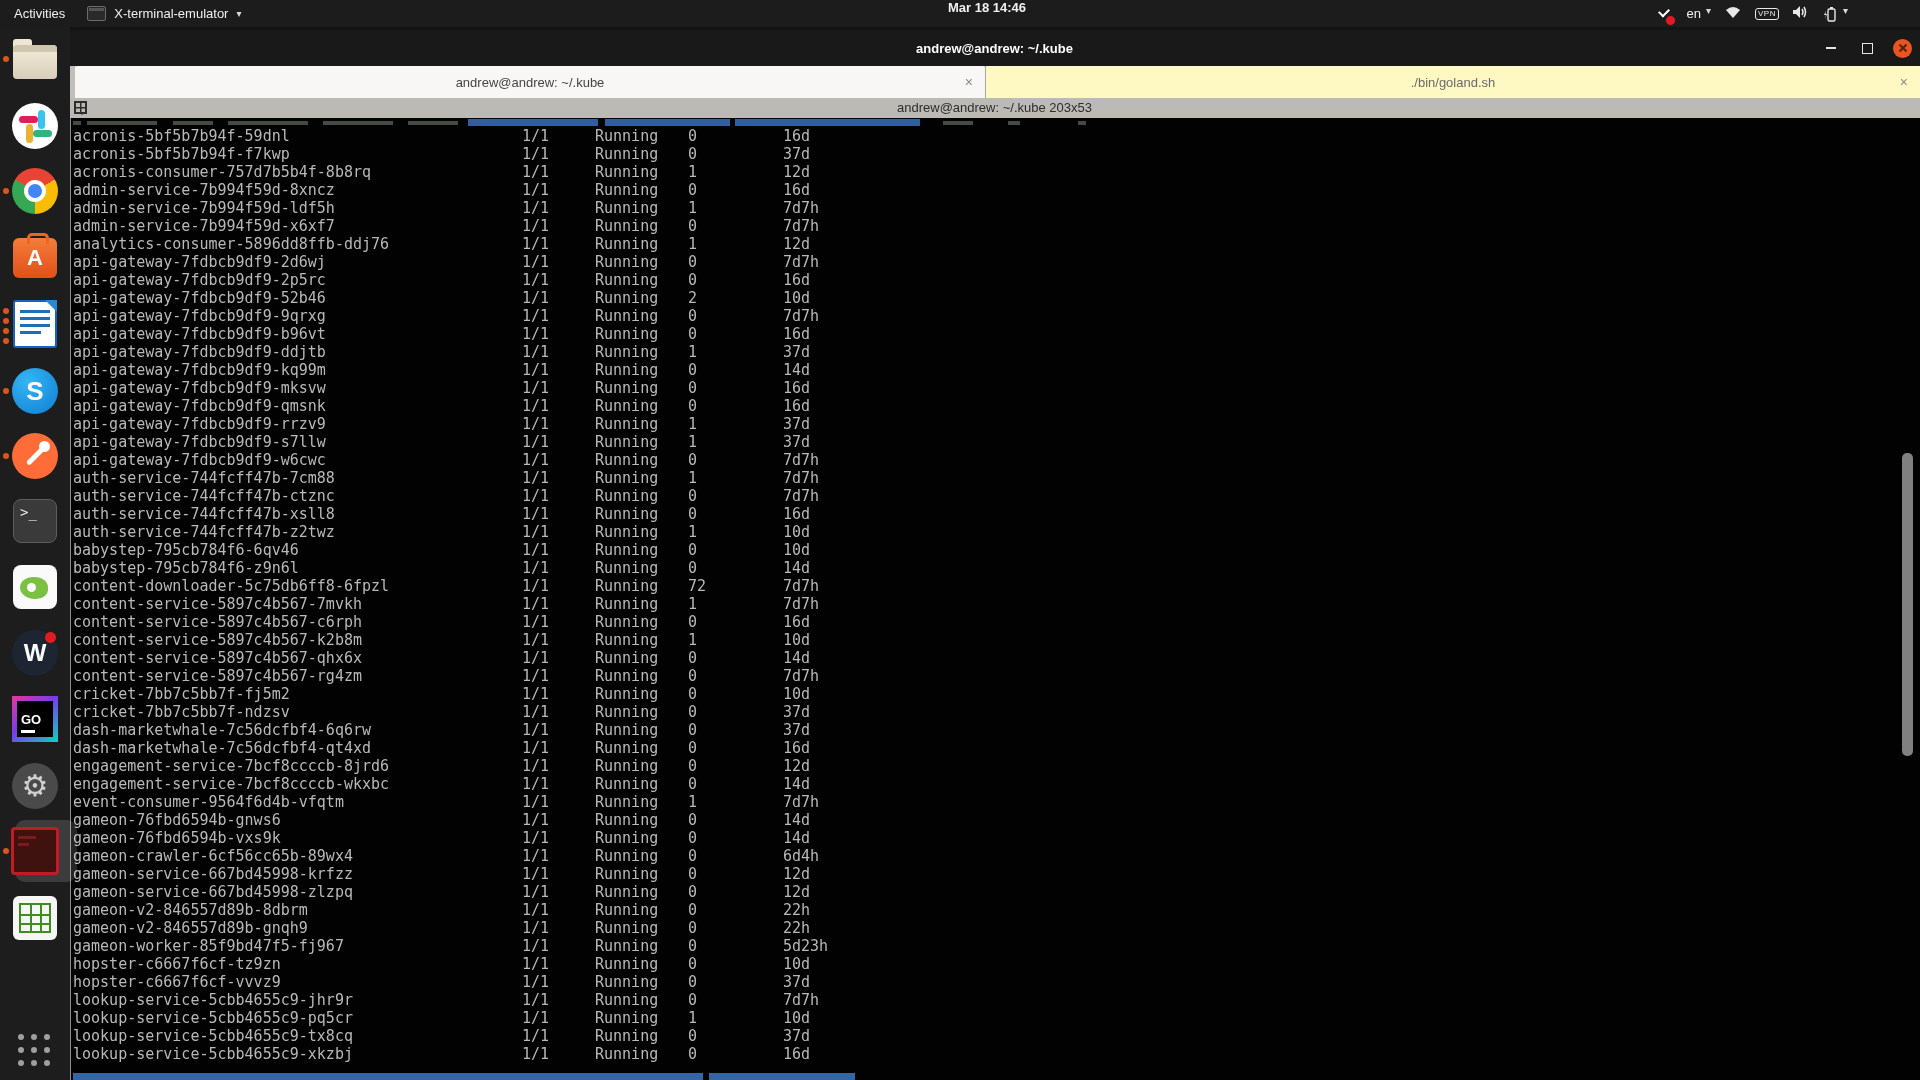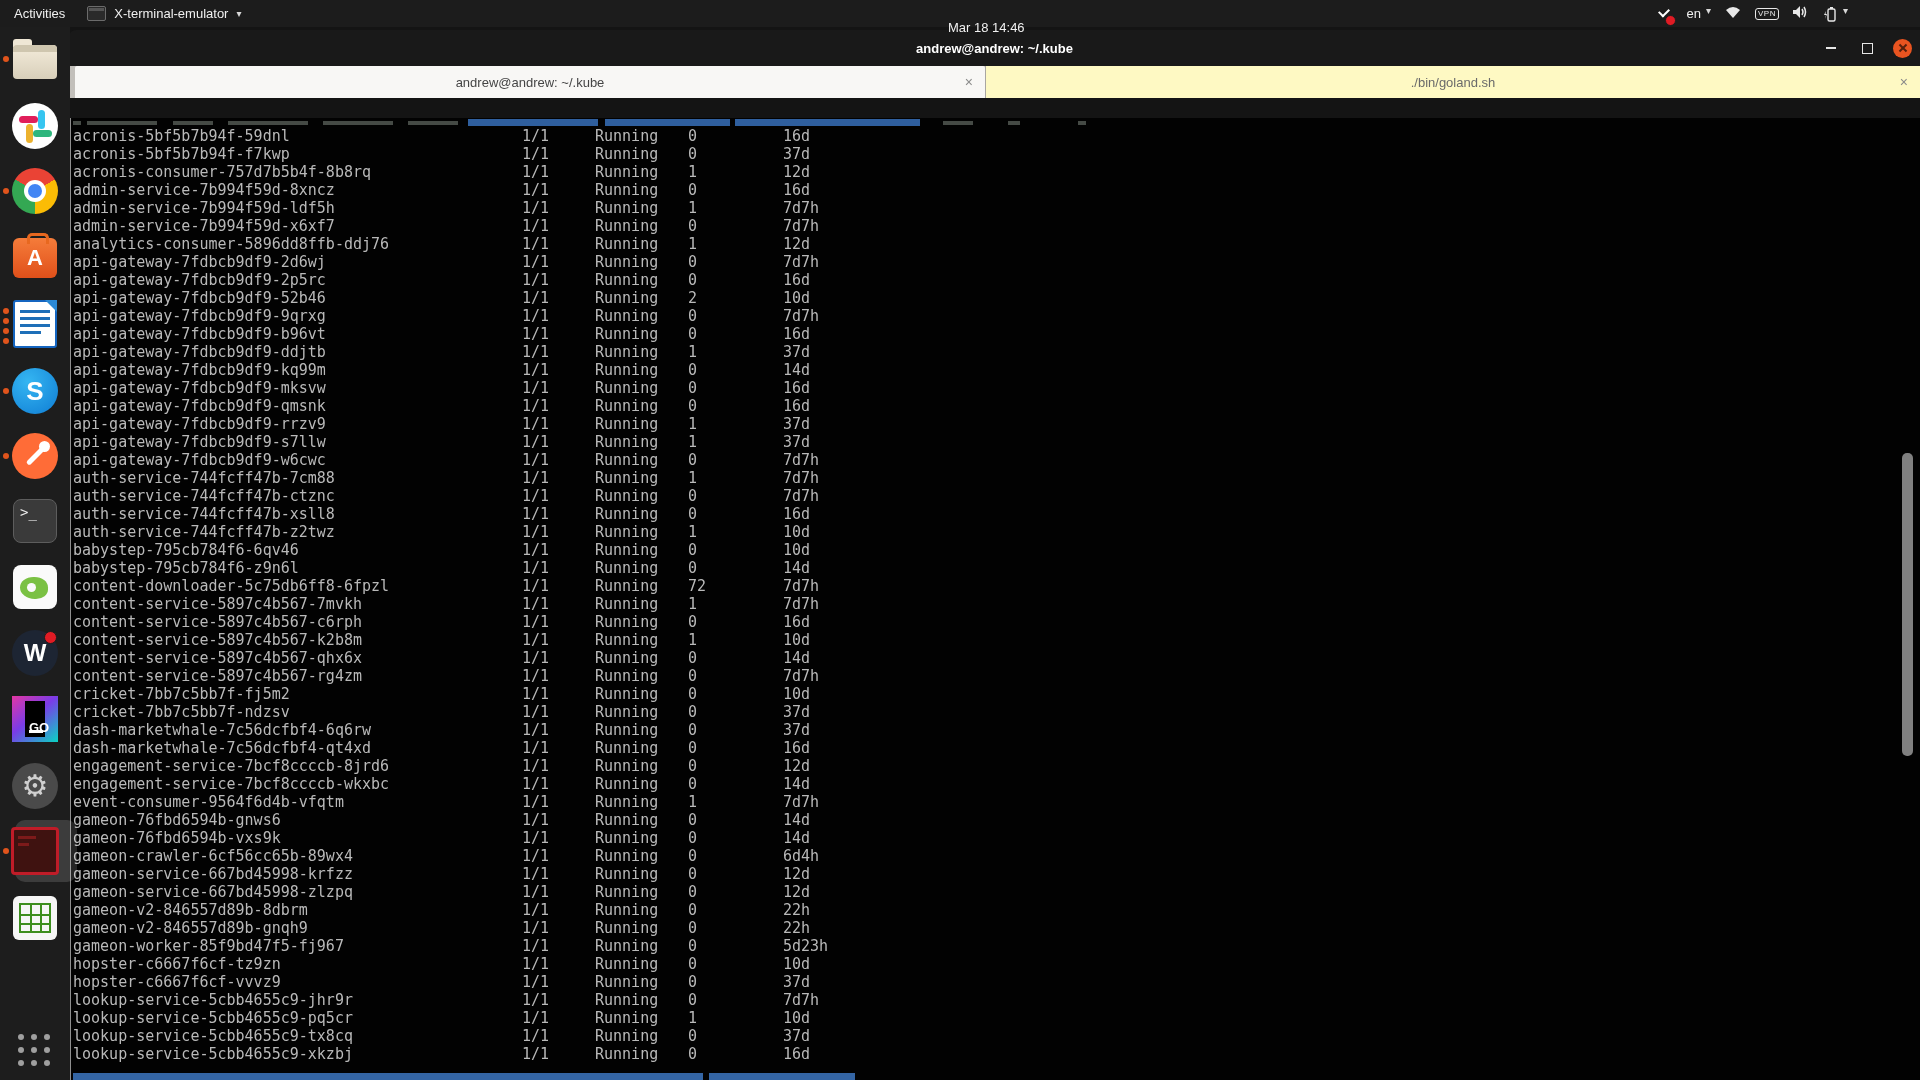--- a/index.html
+++ b/index.html
@@ -7,21 +7,21 @@
        font-family:"Liberation Sans",sans-serif;position:relative}
 
   
   .topbar{position:absolute;left:0;top:0;width:1920px;height:27px;background:#1c1c1c;
           color:#f0f0f0;font-size:13px;display:flex;align-items:center;z-index:30}
   .tb-item{height:27px;display:flex;align-items:center;padding:0 14px;cursor:default}
   .appmenu{display:flex;align-items:center;gap:8px;padding:4px 8px}
   .mini-term{width:17px;height:13px;background:#2a2a2a;border:1px solid #6b6b6b;border-radius:2px;position:relative}
   .mini-term::before{content:"";position:absolute;left:1px;top:1px;right:1px;height:3px;background:#555}
   .caret{font-size:10px;color:#d8d8d8;line-height:1}
-  .clock{position:absolute;left:948px;top:8px;height:27px;display:flex;align-items:flex-end;font-weight:400}
+  .clock{position:absolute;left:948px;top:0;height:27px;display:flex;align-items:flex-start;font-weight:700}
   .tray{position:absolute;right:72px;top:0;height:27px;display:flex;align-items:center;gap:13px}
   .tray-group{display:flex;gap:5px}
   .chk-wrap{position:relative;width:20px;height:20px}
   .chk{width:20px;height:20px;border-radius:50%;background:#26a269;position:relative}
   .chk::after{content:"";position:absolute;left:5px;top:4px;width:8px;height:5px;
               border-left:2.5px solid #fff;border-bottom:2.5px solid #fff;transform:rotate(-45deg)}
   .chk-dot{position:absolute;right:-2px;bottom:-2px;width:9px;height:9px;border-radius:50%;
            background:#e01b24;border:1.5px solid #1c1c1c}
   .vpn-badge{border:1px solid #e8e8e8;border-radius:3px;font-size:8px;padding:1px 2px;line-height:1;
              color:#e8e8e8;letter-spacing:.5px}
@@ -77,22 +77,22 @@
   .ic-pinta::before{content:"";position:absolute;left:7px;top:12px;width:28px;height:22px;background:#7ac143;
                     border-radius:50% 50% 45% 55%}
   .ic-pinta::after{content:"";position:absolute;left:14px;top:18px;width:9px;height:9px;border-radius:50%;background:#fafafa}
 
   .ic-wps{width:46px;height:46px;border-radius:50%;background:#1d2533;display:flex;align-items:center;justify-content:center;
           color:#fff;font-weight:bold;font-size:24px;position:relative}
   .wps-badge{position:absolute;right:1px;top:1px;width:11px;height:11px;border-radius:50%;background:#e01b24;border:1.5px solid #1d1d1d}
 
   .ic-goland{width:46px;height:46px;background:linear-gradient(140deg,#e437a3 0%,#7a3ce8 45%,#0ad3c2 100%);
              display:flex;align-items:center;justify-content:center}
-  .ic-goland .inner{width:20px;height:36px;background:#000;color:#fff;font-weight:bold;font-size:13px;
-                    padding:19px 0 0 4px;box-sizing:border-box;position:relative}
+  .ic-goland .inner{width:36px;height:36px;background:#000;color:#fff;font-weight:bold;font-size:13px;
+                    padding:11px 0 0 4px;box-sizing:border-box;position:relative}
   .ic-goland .inner::after{content:"";position:absolute;left:4px;bottom:4px;width:14px;height:3px;background:#fff}
 
   .ic-gear{width:46px;height:46px;border-radius:50%;background:#4a4a4a;display:flex;align-items:center;justify-content:center;
            color:#d0d0d0;font-size:30px;line-height:1;font-family:"DejaVu Sans",sans-serif}
 
   .ic-xterm{width:42px;height:42px;background:#3f1210;border:3px solid #c01c28;border-radius:4px;position:relative}
   .ic-xterm::before{content:"";position:absolute;left:4px;top:6px;width:18px;height:3px;background:#7d1a1a}
   .ic-xterm::after{content:"";position:absolute;left:4px;top:13px;width:11px;height:3px;background:#7d1a1a}
 
   .ic-gnum{width:44px;height:44px;background:#f6f6f6;border-radius:6px;position:relative}
@@ -298,20 +298,24 @@
     <div class="tab active">
       <span>andrew@andrew: ~/.kube</span>
       <span class="tab-close">×</span>
     </div>
     <div class="tab inactive">
       <span>./bin/goland.sh</span>
       <span class="tab-close">×</span>
     </div>
   </div>
 
+  <div class="graybar">
+    <span class="gb-icon"></span>
+    <span>andrew@andrew: ~/.kube 203x53</span>
+  </div>
 
   <div class="term">
 
     <div class="junk">
       <i class="jg" style="left:0;width:8px"></i>
       <i class="jg" style="left:14px;width:70px"></i>
       <i class="jg" style="left:100px;width:40px"></i>
       <i class="jg" style="left:155px;width:80px"></i>
       <i class="jg" style="left:250px;width:70px"></i>
       <i class="jg" style="left:335px;width:50px"></i>

